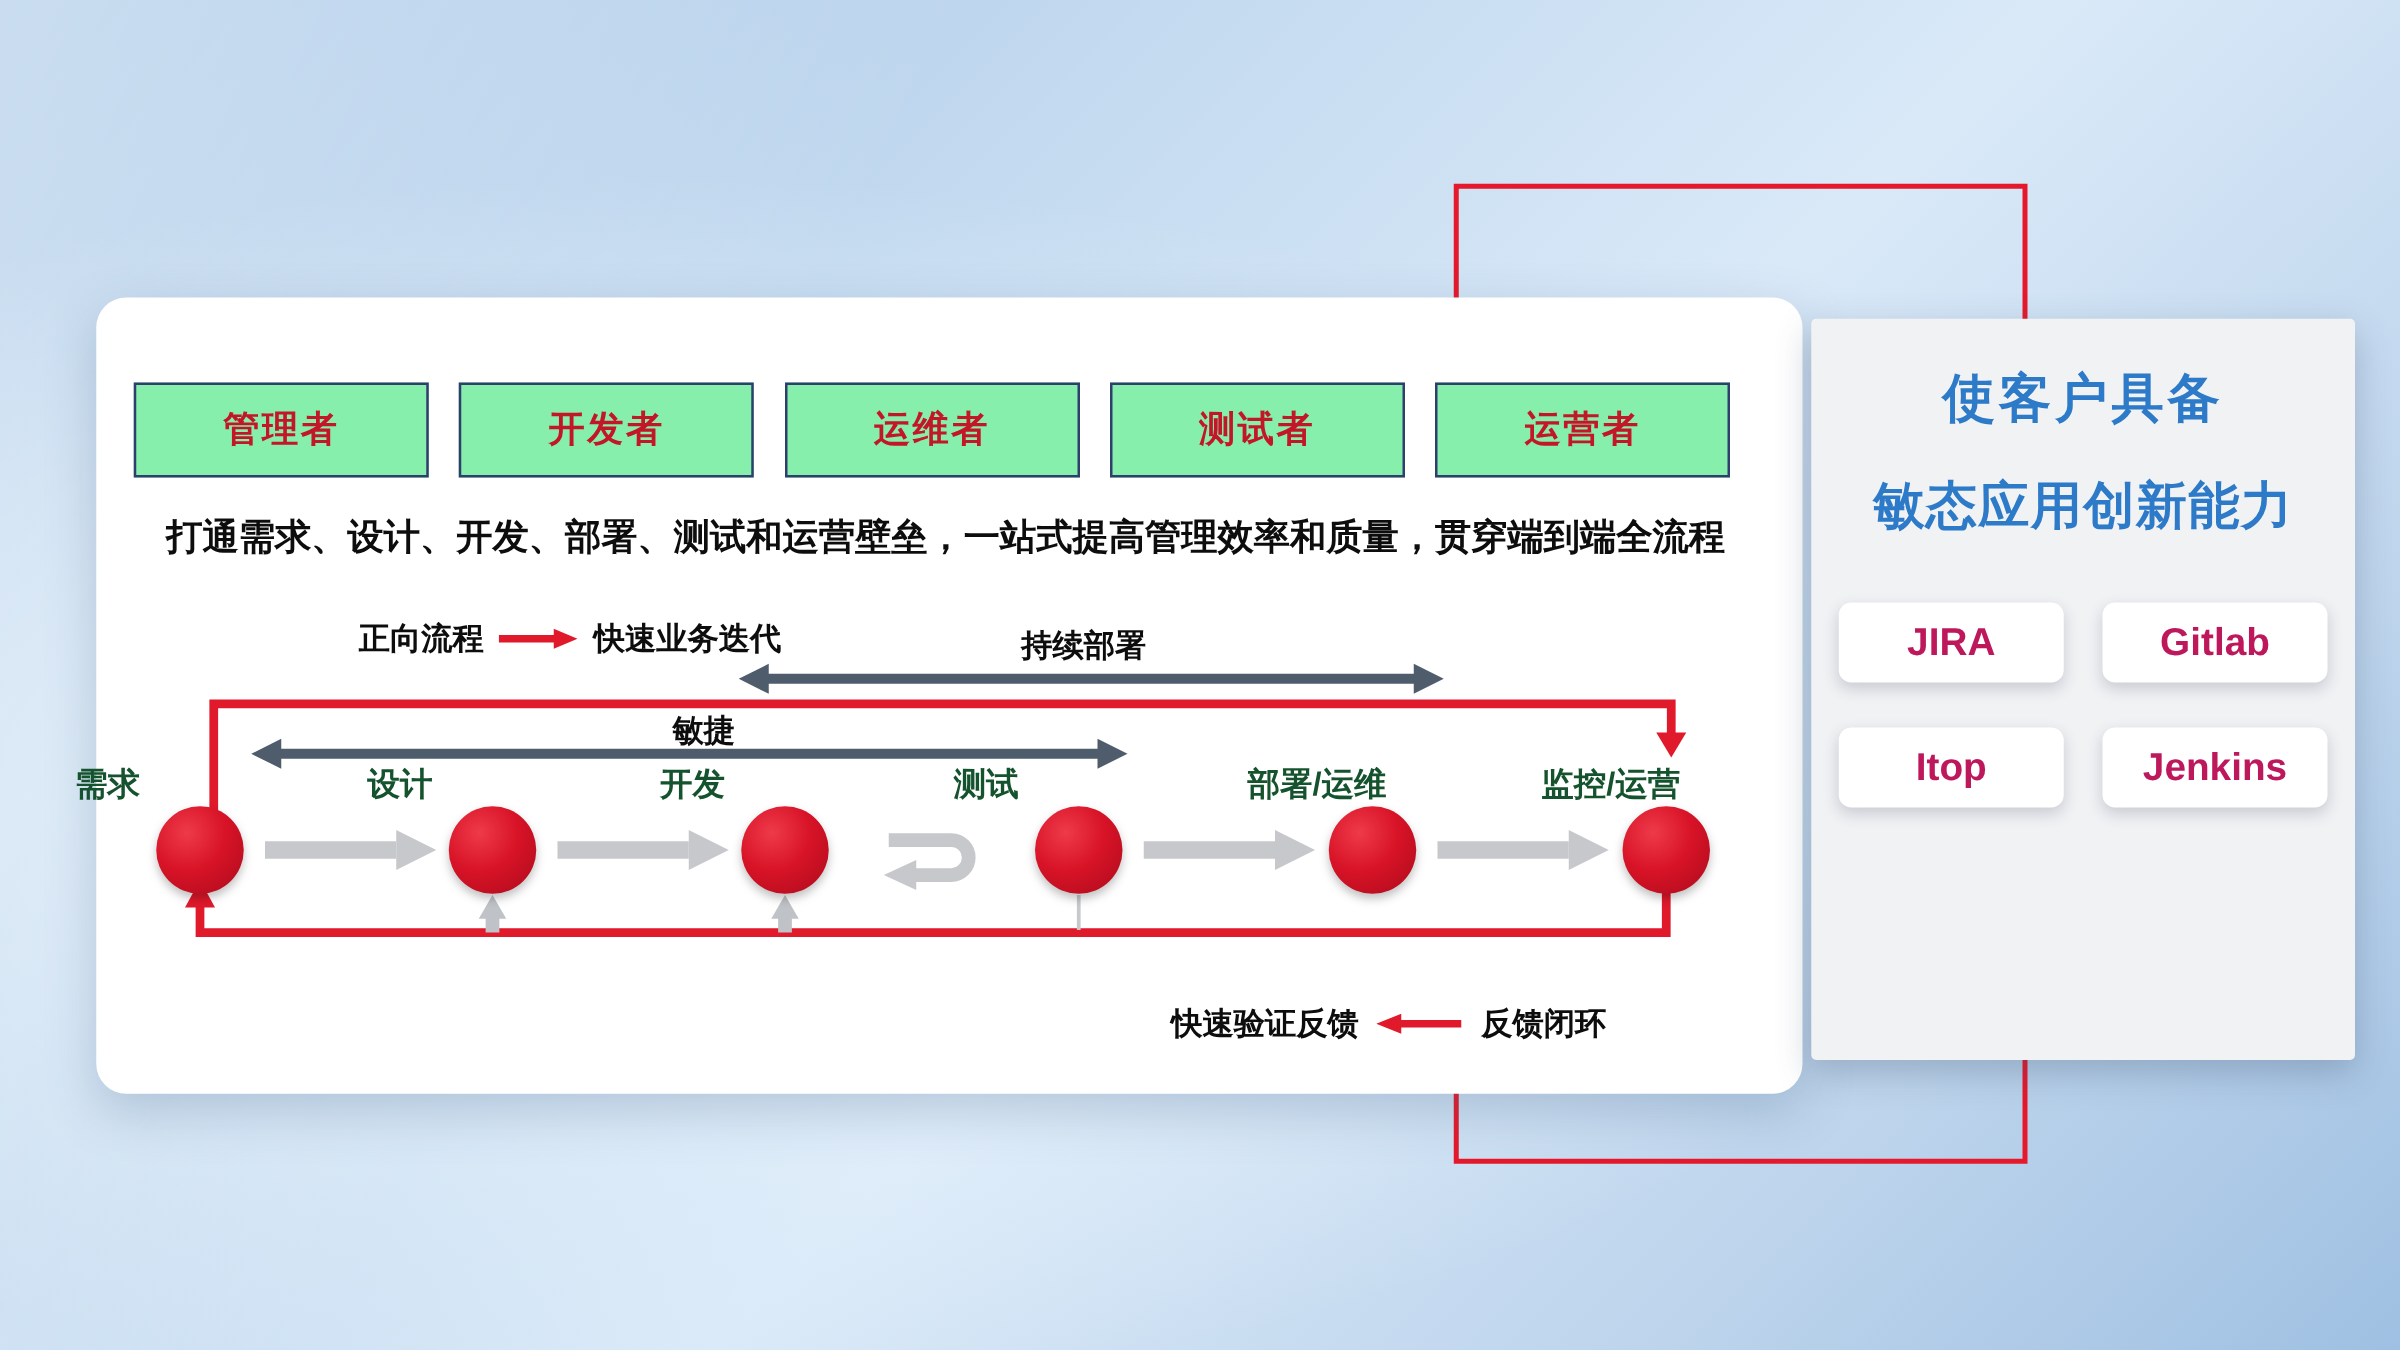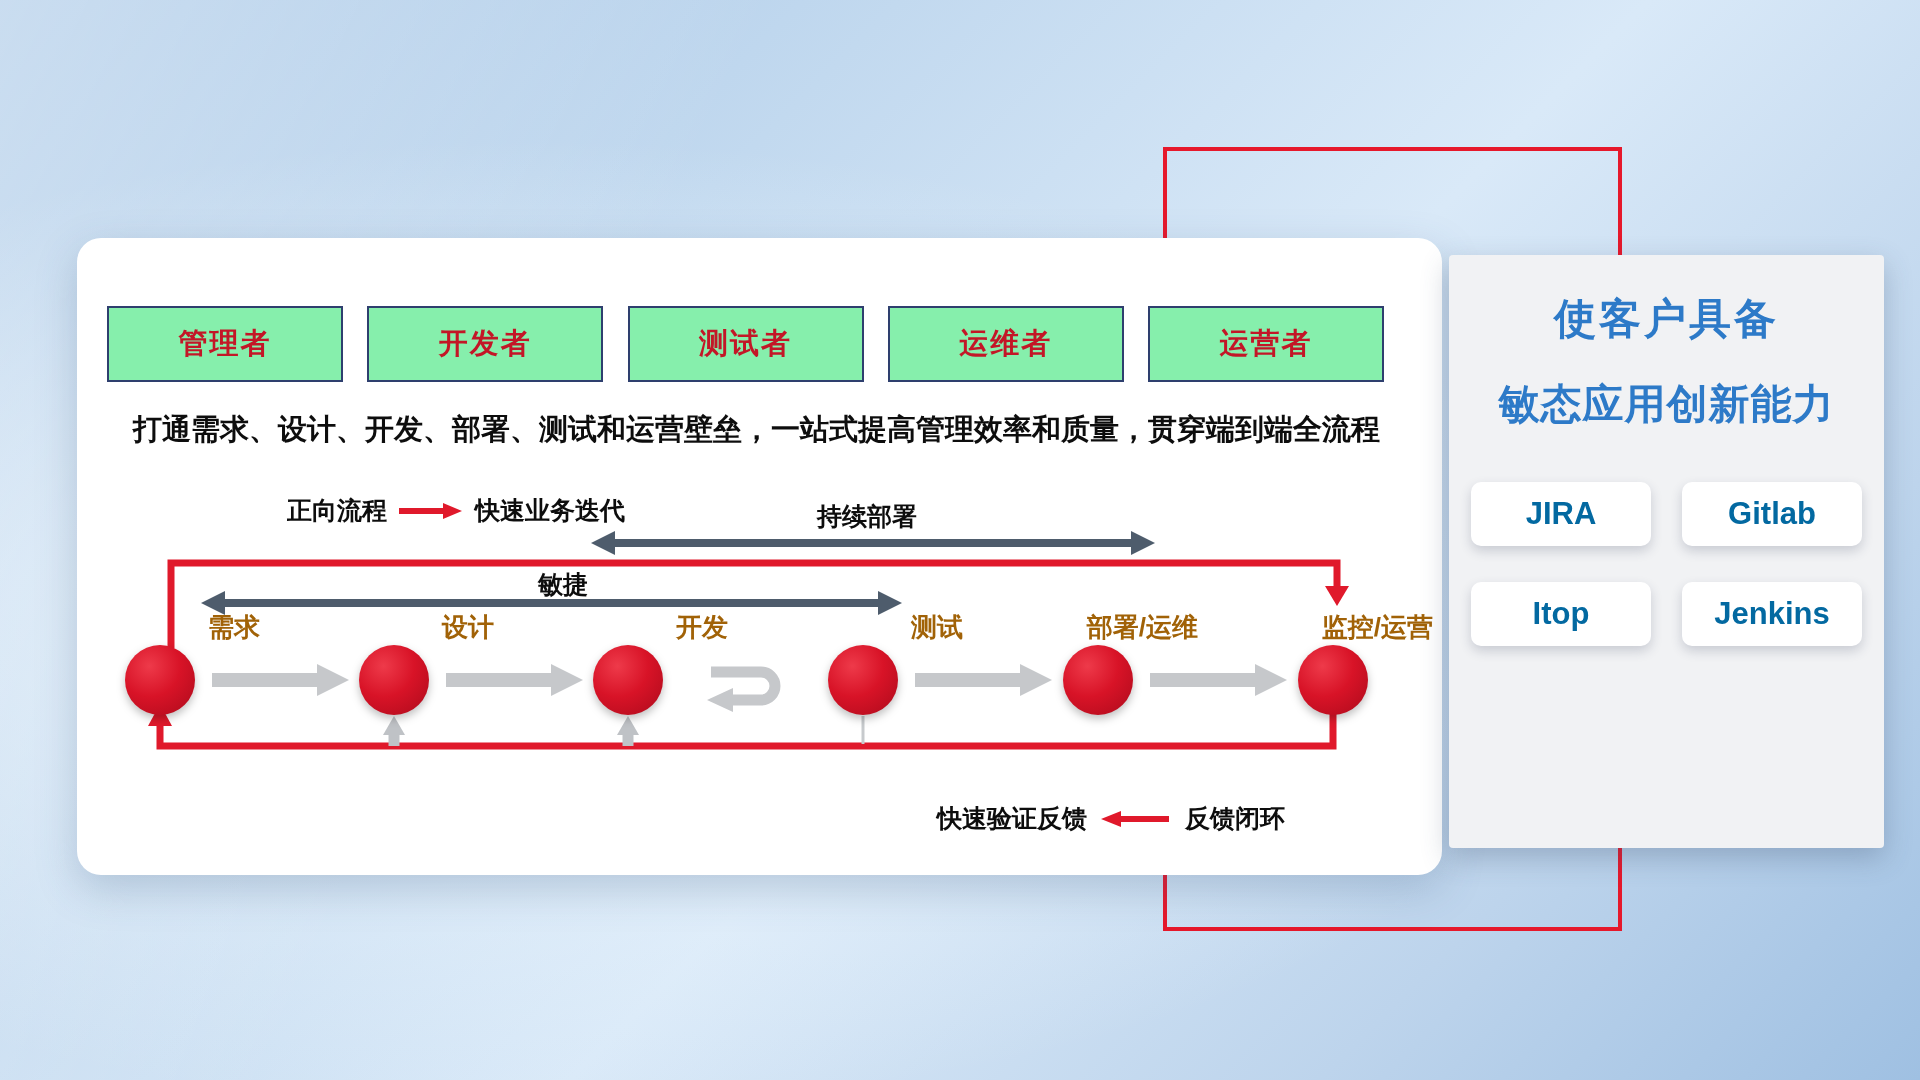--- a/index.html
+++ b/index.html
@@ -51,22 +51,22 @@
   }
 
   .span-label {
     position:absolute; width:220px; text-align:center;
     font-size:25px; font-weight:700; color:#0d0d0d;
   }
   .span-cd   { left:680px; top:262px; }
   .span-agile{ left:376px; top:330px; }
 
   .stage-label {
-    position:absolute; top:372px; width:200px; text-align:right;
-    font-size:26px; font-weight:600; color:#a16207;
+    position:absolute; top:372px; width:200px; text-align:left;
+    font-size:26px; font-weight:600; color:#14532d;
   }
 
   .diagram { position:absolute; left:0; top:0; width:1365px; height:637px; }
 
   
   .panel {
     position:absolute; left:1449px; top:255px; width:435px; height:593px;
     background:#f1f2f4; border-radius:4px; z-index:3;
     box-shadow:0 10px 28px rgba(60,80,110,0.30);
   }
@@ -76,41 +76,41 @@
   }
   .panel-title1 { top:36px;  font-size:42px; letter-spacing:3px; }
   .panel-title2 { top:122px; font-size:41px; letter-spacing:1px; }
   .tools {
     position:absolute; left:22px; top:227px; width:391px;
     display:flex; flex-wrap:wrap; column-gap:31px; row-gap:36px;
   }
   .tool {
     width:180px; height:64px; background:#ffffff; border-radius:10px;
     display:flex; align-items:center; justify-content:center;
-    font-size:31px; font-weight:700; color:#0369a1;
+    font-size:31px; font-weight:700; color:#be185d;
     box-shadow:0 5px 12px rgba(40,50,80,0.20);
   }
   .tool.wide { width:391px; }
 
   .arrow-svg { display:block; }
 </style>
 </head>
 <body>
 
 <div>
 
   <div class="red-frame"></div>
 
   <div class="card">
 
     <div class="roles">
       <div class="role-box">管理者</div>
       <div class="role-box">开发者</div>
+      <div class="role-box">运维者</div>
       <div class="role-box">测试者</div>
-      <div class="role-box">运维者</div>
       <div class="role-box">运营者</div>
     </div>
 
     <div class="subtitle">打通需求、设计、开发、部署、测试和运营壁垒，一站式提高管理效率和质量，贯穿端到端全流程</div>
 
     <div class="legend-forward">
       <span>正向流程</span>
       <svg class="arrow-svg" width="64" height="18">
         <line x1="0" y1="9" x2="46" y2="9" stroke="#e0192b" stroke-width="6"></line>
         <polygon points="44,1 44,17 63,9" fill="#e0192b"></polygon>

